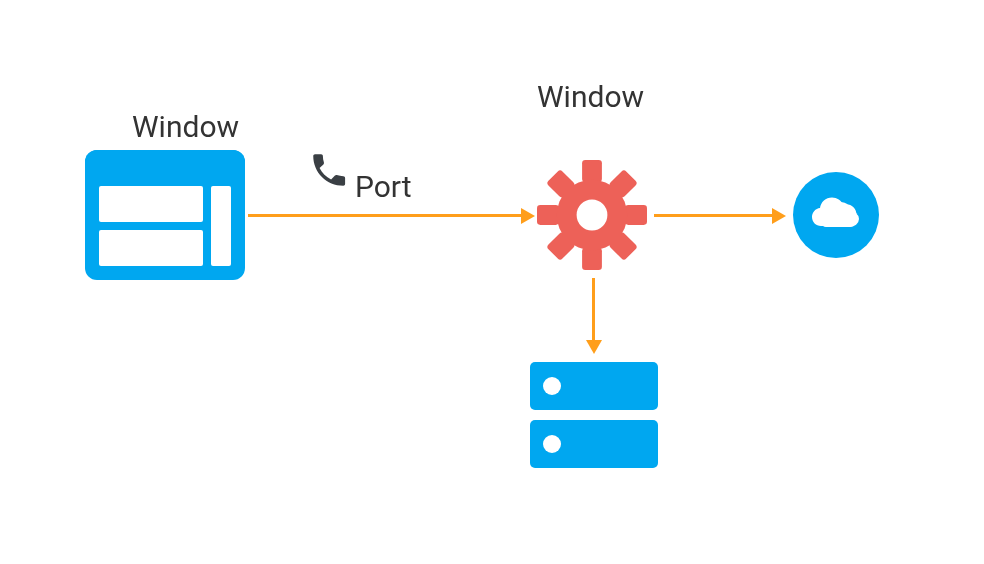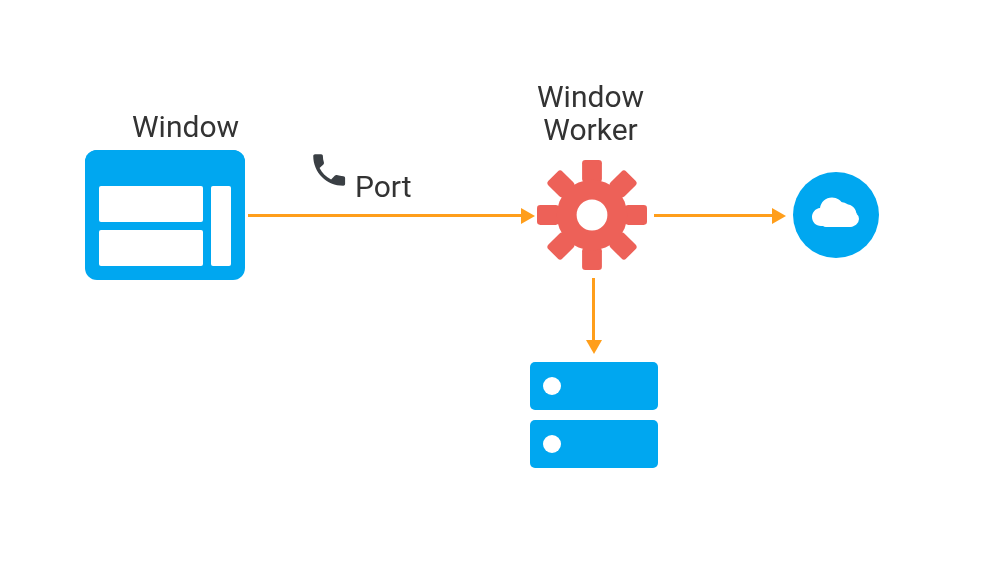--- a/index.html
+++ b/index.html
@@ -58,21 +58,20 @@
 <body>
 
 <div class="canvas">
 
   <div id="label-window" class="label">Window</div>
 
   <div id="label-port" class="label">Port</div>
 
   <div id="label-sw" class="label">
     <span>Window</span><br>
-    <span>Worker</span>
   </div>
 
   <div id="window-icon-box" class="icon-abs">
     <svg width="160" height="130" viewBox="0 0 160 130">
       <rect x="0" y="0" width="160" height="130" rx="12" ry="12" fill="#00a7f0"></rect>
       <rect x="0" y="0" width="160" height="28" rx="12" ry="12" fill="#00a7f0"></rect>
       <rect x="14" y="36" width="104" height="36" rx="2" fill="#ffffff"></rect>
       <rect x="14" y="80" width="104" height="36" rx="2" fill="#ffffff"></rect>
       <rect x="126" y="36" width="20" height="80" rx="2" fill="#ffffff"></rect>
     </svg>

